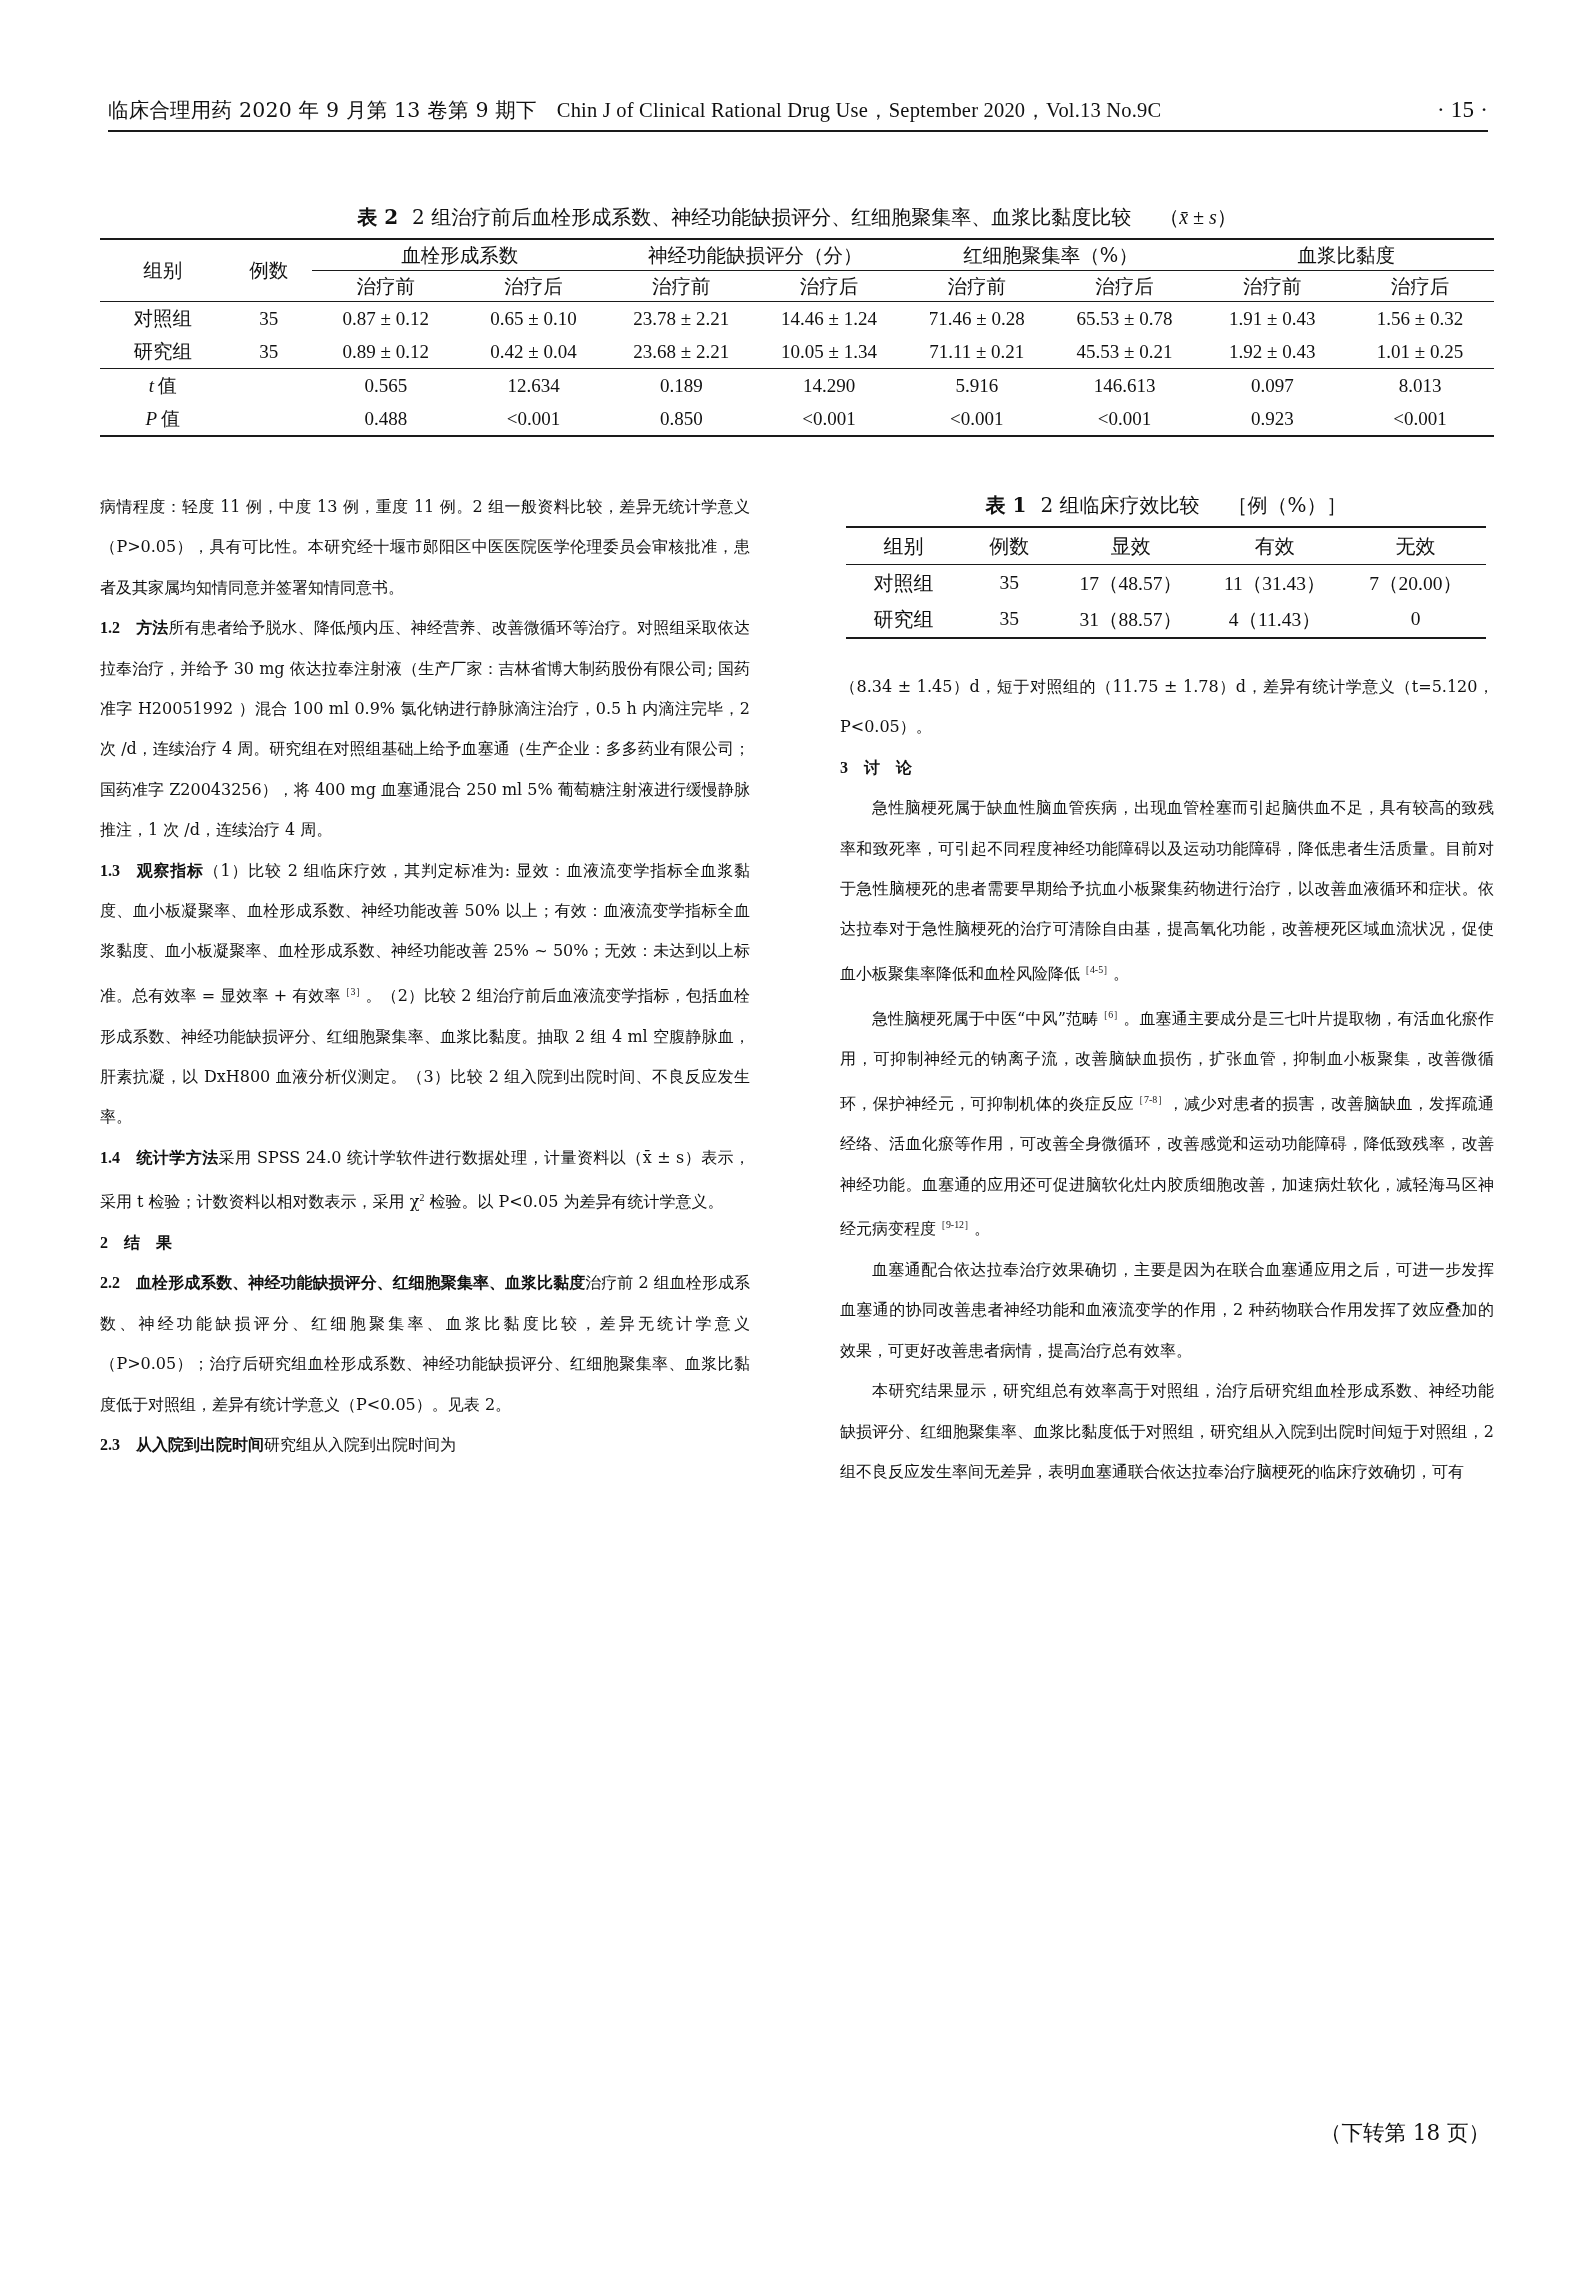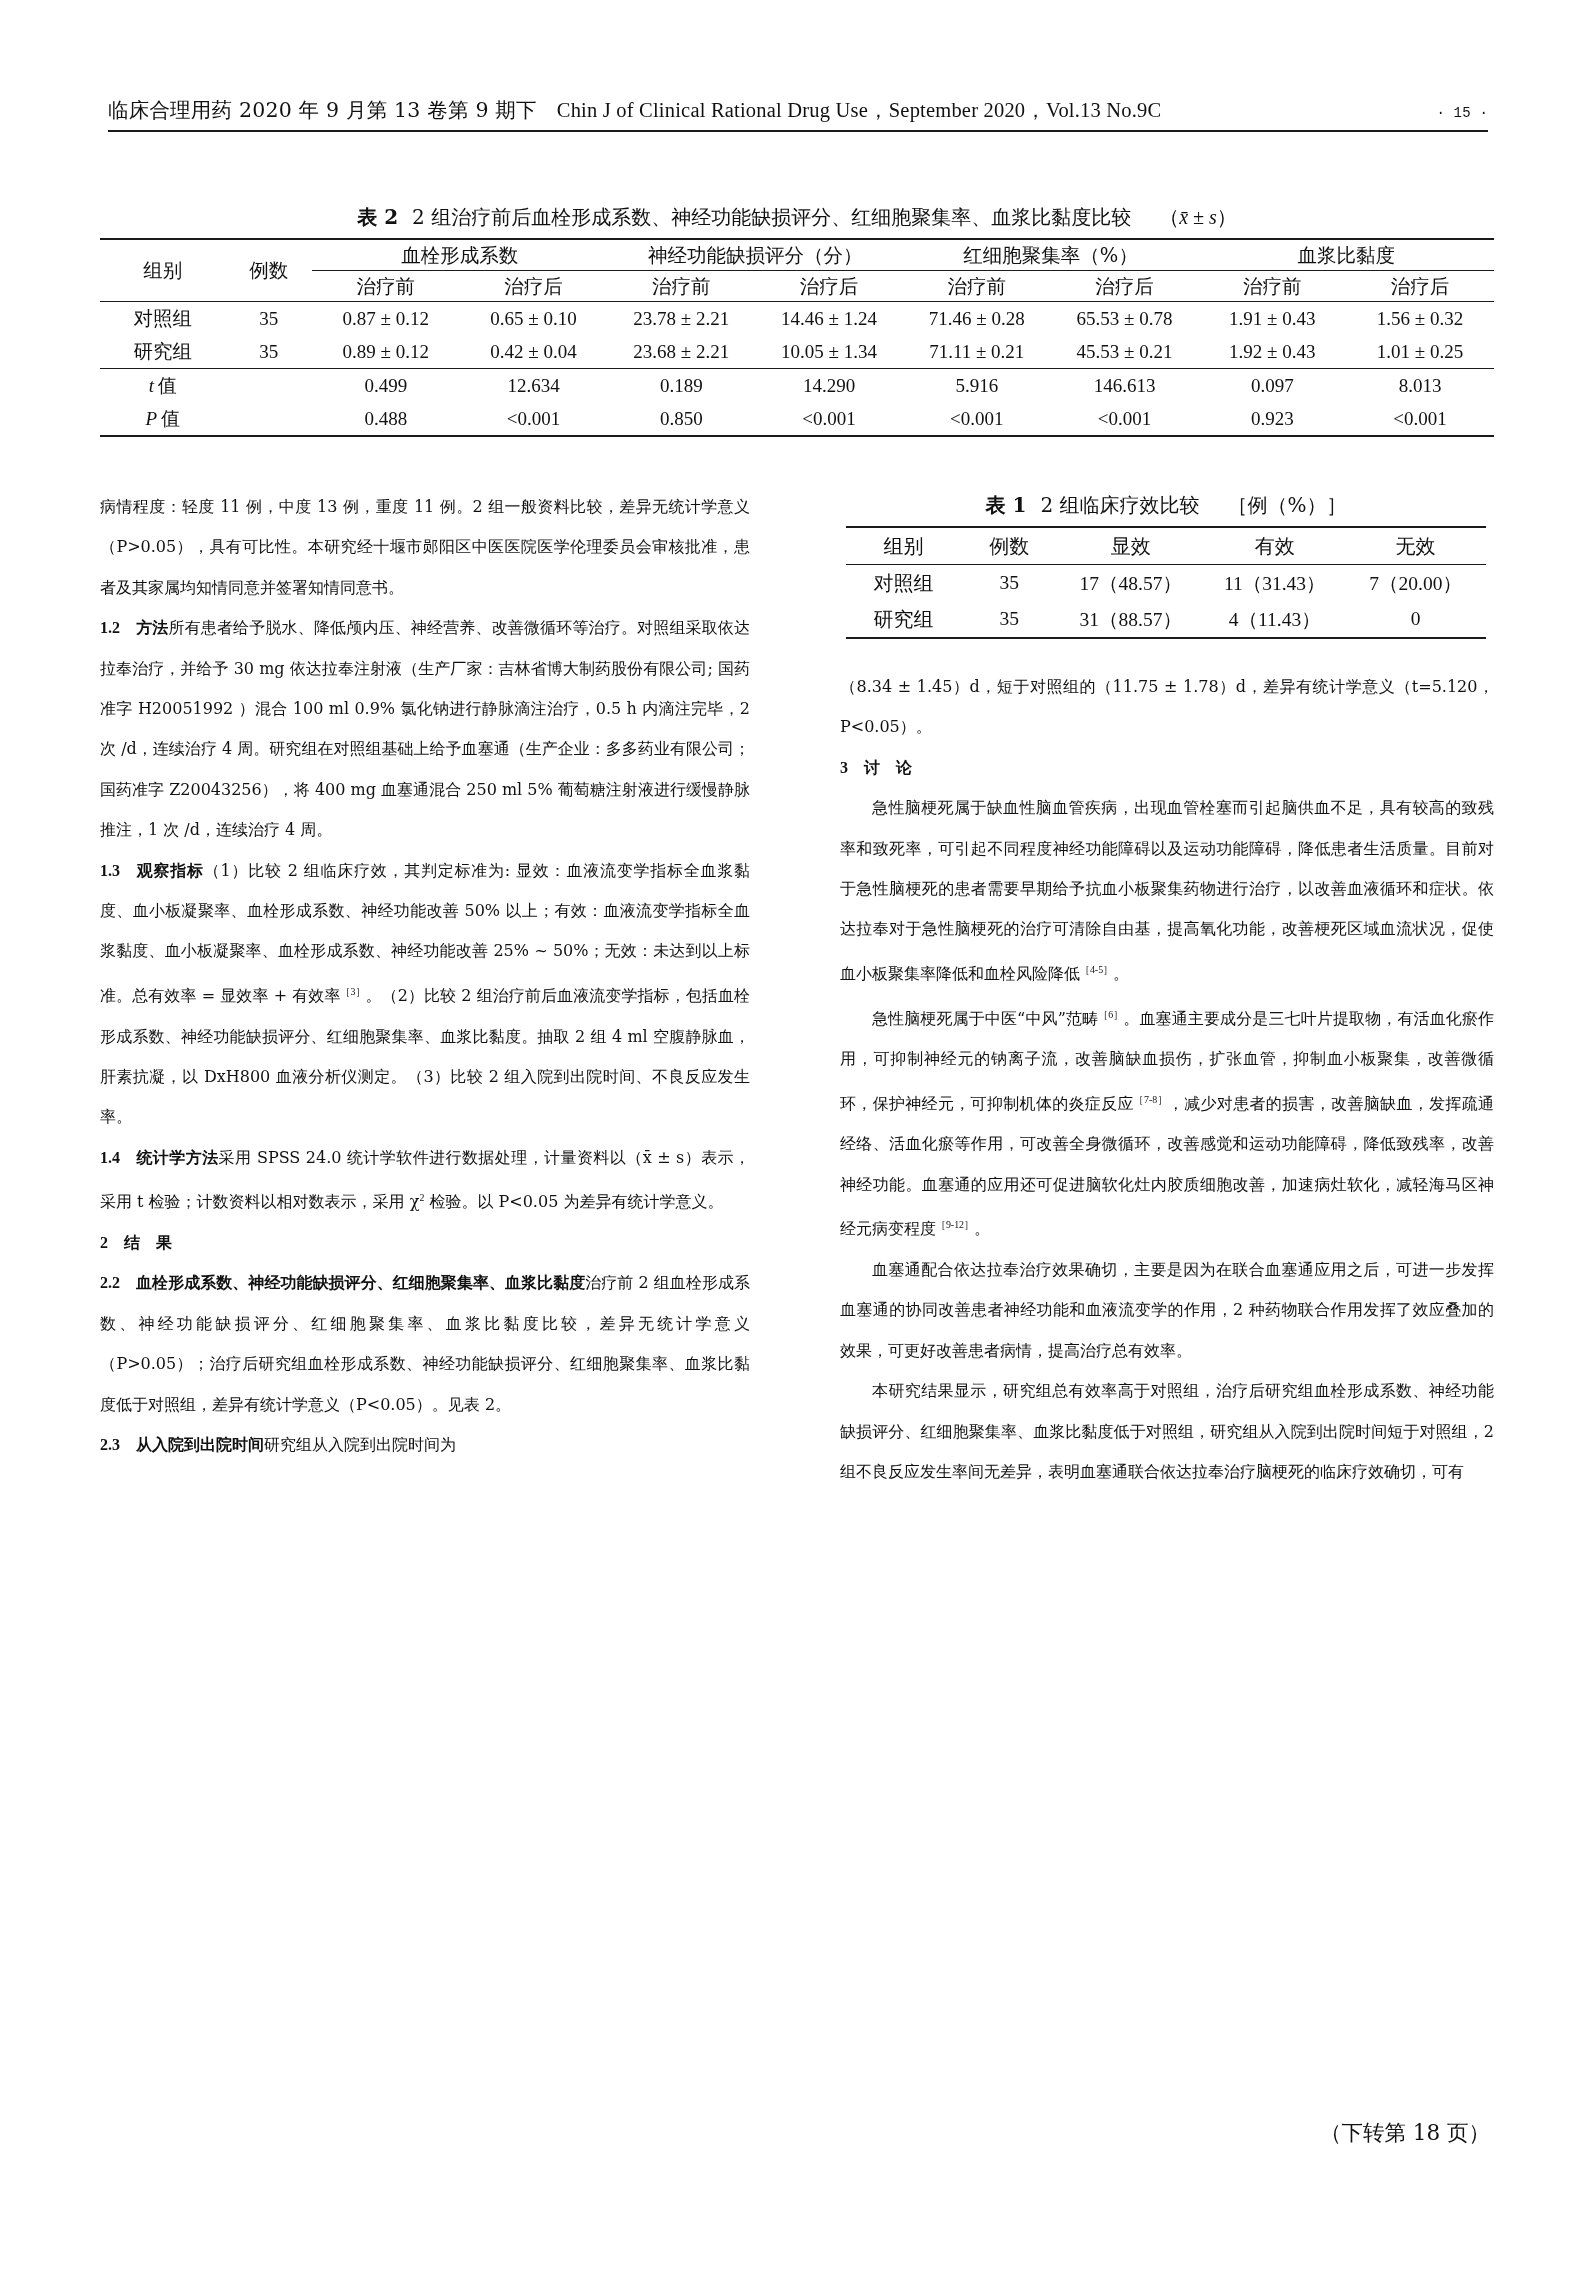--- a/index.html
+++ b/index.html
@@ -34,22 +34,22 @@
     align-items: baseline;
     justify-content: space-between;
     font-size: 20.5px;
     letter-spacing: 0.2px;
   }
   .runhead-left { white-space: nowrap; }
   .runhead-left .cn { font-family: "DejaVu Serif", "Liberation Serif", serif; }
   .runhead-left .sep { display: inline-block; width: 20px; }
   .runhead-left .en { font-family: "Liberation Serif", serif; }
   .runhead-right {
-    font-family: Liberation Mono, monospace;
-    font-size: 14px;
+    font-family: Liberation Serif, serif;
+    font-size: 23px;
     white-space: nowrap;
   }
   .rule-head {
     position: absolute;
     left: 108px;
     top: 130px;
     width: 1380px;
     height: 2px;
     background: #1a1a1a;
   }
@@ -215,21 +215,21 @@
         <td>23.68 ± 2.21</td>
         <td>10.05 ± 1.34</td>
         <td>71.11 ± 0.21</td>
         <td>45.53 ± 0.21</td>
         <td>1.92 ± 0.43</td>
         <td>1.01 ± 0.25</td>
       </tr>
       <tr>
         <td class="statlab"><span>t</span> <span class="cn2">值</span></td>
         <td></td>
-        <td>0.499</td>
+        <td>0.565</td>
         <td>12.634</td>
         <td>0.189</td>
         <td>14.290</td>
         <td>5.916</td>
         <td>146.613</td>
         <td>0.097</td>
         <td>8.013</td>
       </tr>
       <tr class="t-bot">
         <td class="statlab"><span>P</span> <span class="cn2">值</span></td>

